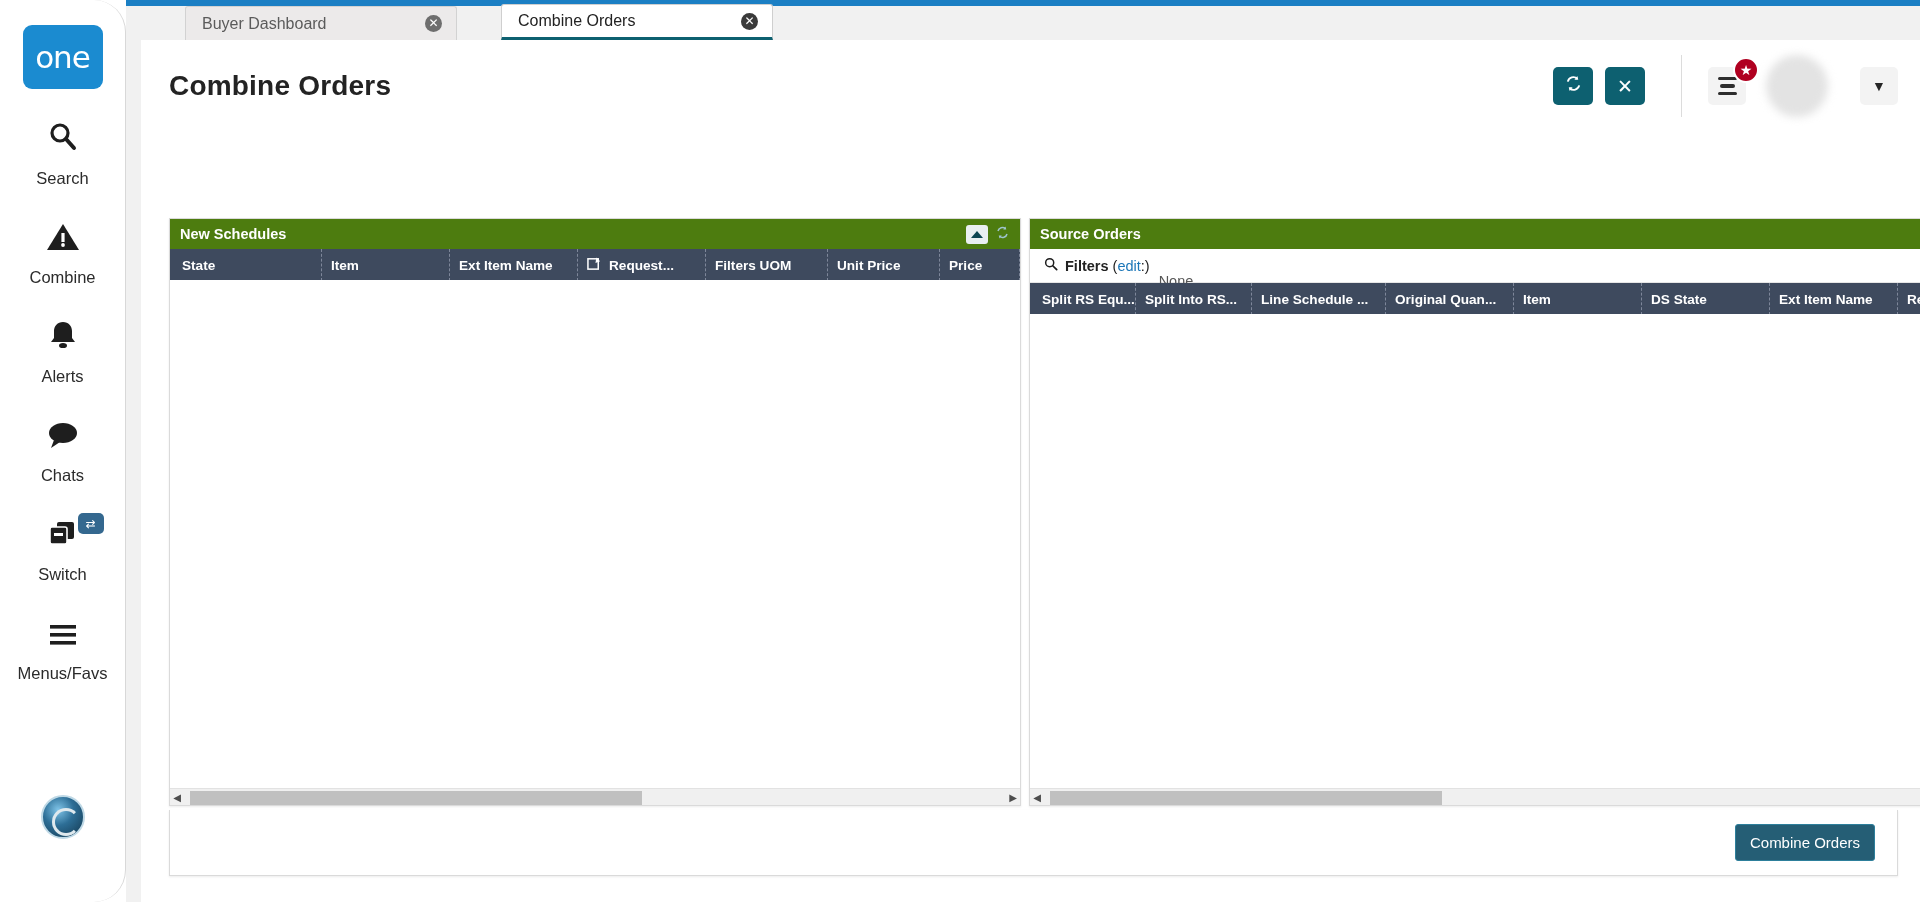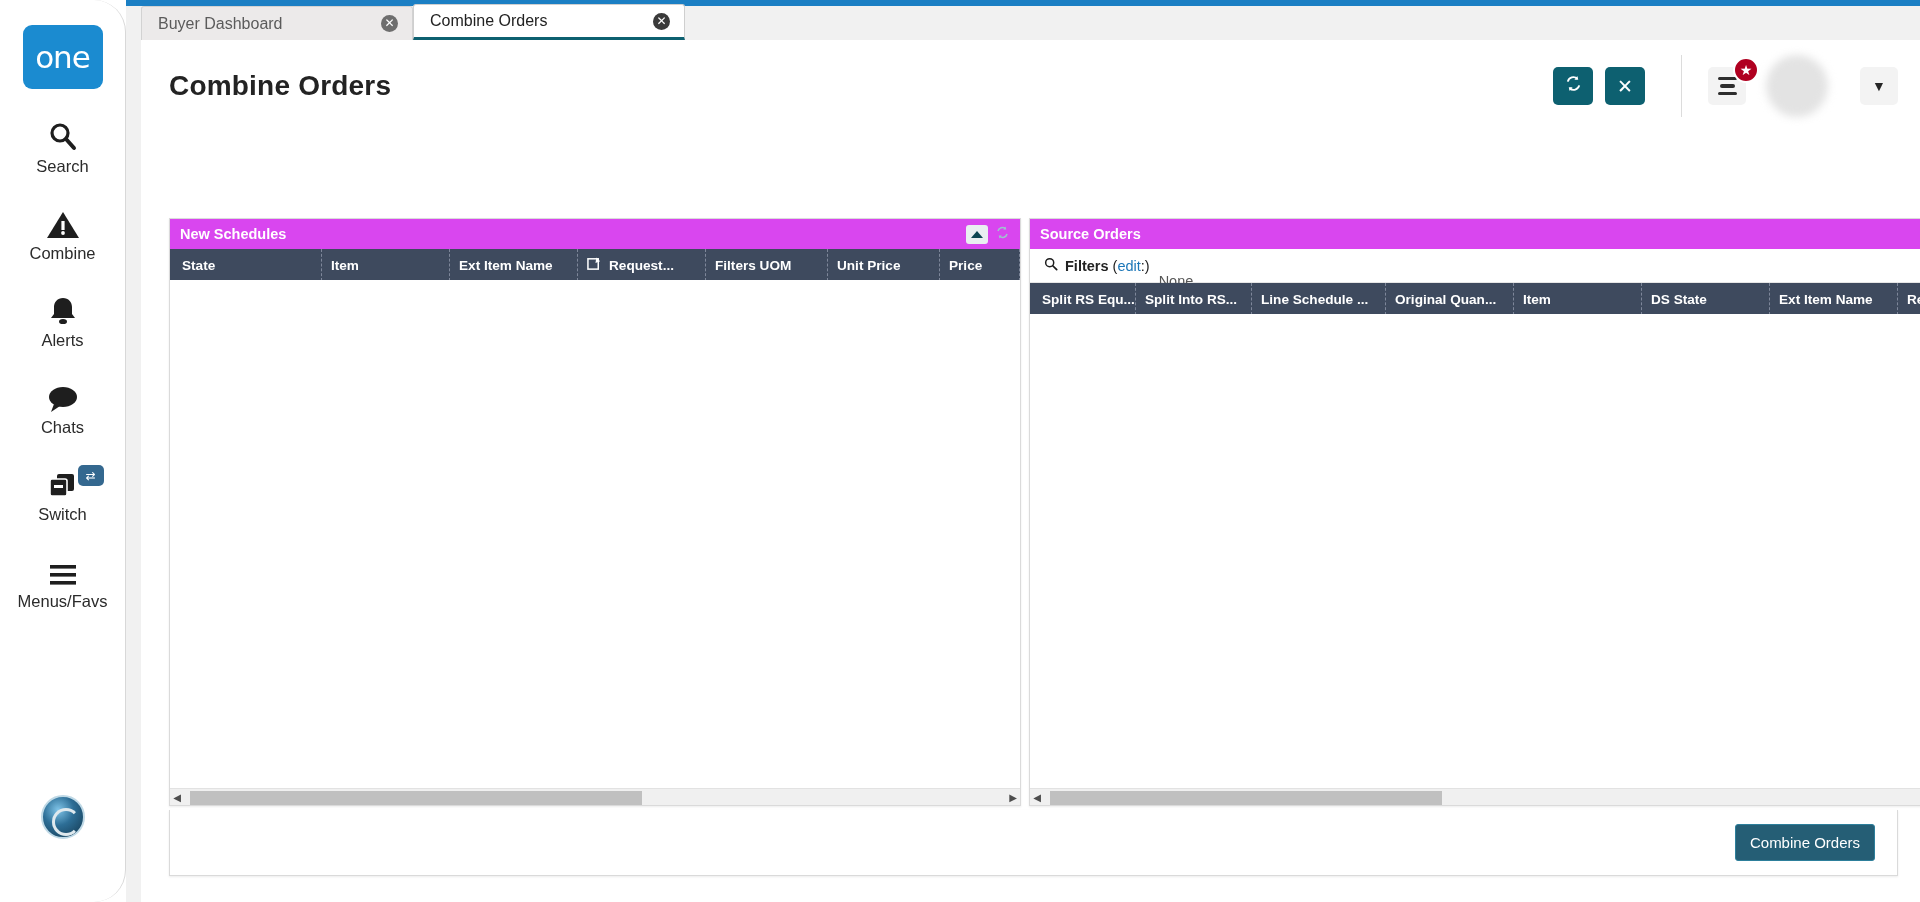--- a/index.html
+++ b/index.html
@@ -28,21 +28,21 @@
     margin-top: 25px;
     display: flex; align-items: center; justify-content: center;
   }
   .logo-text {
     color: #ffffff; font-size: 31px; letter-spacing: -1px;
     font-family: "DejaVu Sans", sans-serif;
   }
   .nav-item {
     width: 126px; margin-top: 26px;
     display: flex; flex-direction: column; align-items: center;
-    position: relative; cursor: pointer;
+    position: relative; cursor: pointer; gap: 12px;
   }
   .nav-item .ico { height: 38px; display: flex; align-items: flex-end; justify-content: center; }
   .nav-item .lbl {
     font-size: 16.5px; color: #2b2b2b; margin-top: 4px;
     font-family: "Liberation Sans", sans-serif;
   }
   .switch-badge {
     position: absolute; right: 22px; top: 2px;
     width: 26px; height: 21px; border-radius: 5px;
     background: #34688f; color: #fff; font-size: 12px;
@@ -71,20 +71,21 @@
   }
   .tab {
     height: 34px; width: 272px;
     display: flex; align-items: center; justify-content: space-between;
     padding: 0 14px 0 16px;
     font-size: 16px; color: #5b5b5b;
     background: #eceaea;
     border: 1px solid #d2d2d2; border-bottom: none;
     border-top-left-radius: 3px; border-top-right-radius: 3px;
     cursor: pointer;
+    margin-left: 44px;
   }
   .tab.active {
     background: #ffffff; color: #222; border-color: #cfcfcf;
     border-bottom: 3px solid #0d6070;
     height: 36px;
   }
   .tab-close {
     width: 17px; height: 17px; border-radius: 50%;
     background: #3a3a3a; color: #fff; font-size: 12px; line-height: 17px;
     text-align: center; flex: 0 0 17px; font-family: "DejaVu Sans", sans-serif;
@@ -149,21 +150,21 @@
   }
   .panel {
     background: #ffffff; border: 1px solid #dadada;
     display: flex; flex-direction: column; position: relative;
     box-shadow: 0 1px 2px rgba(0,0,0,.08);
   }
   .panel.left { flex: 0 0 818px; }
   .panel.right { flex: 1 1 auto; }
 
   .panel-head {
-    height: 30px; background: #d946ef; color: #fff;
+    height: 30px; background: #4d7c0f; color: #fff;
     display: flex; align-items: center; padding: 0 6px 0 10px;
     font-size: 14.5px; font-weight: bold;
   }
   .panel-head-tools { margin-left: auto; display: flex; align-items: center; gap: 7px; padding-right: 4px; }
   .collapse-btn {
     width: 22px; height: 19px; background: #e9eff1; border-radius: 3px;
     display: flex; align-items: center; justify-content: center; cursor: pointer;
   }
   .collapse-btn .tri {
     width: 0; height: 0; border-left: 6px solid transparent; border-right: 6px solid transparent;

